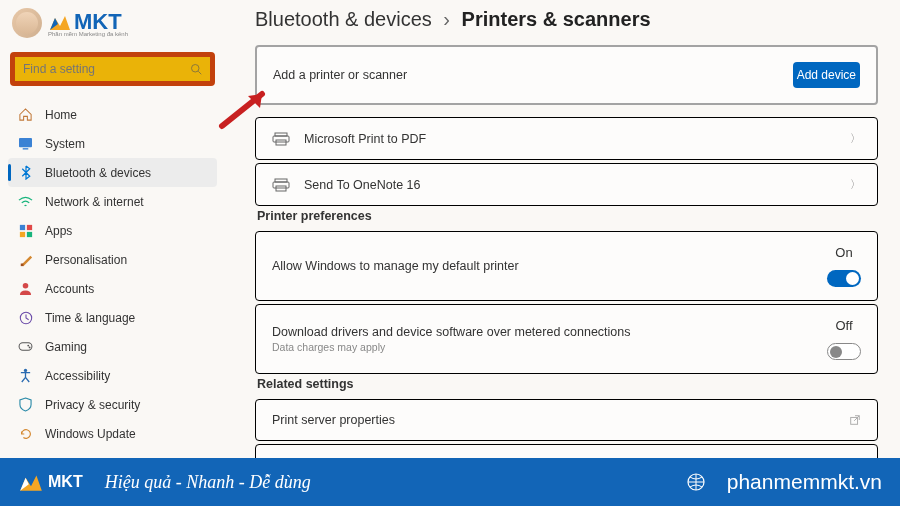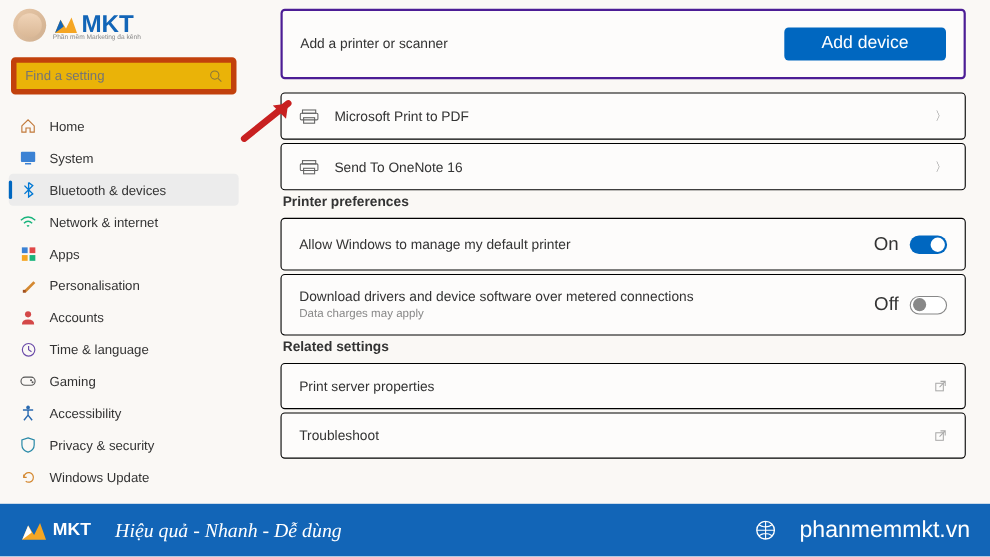--- a/index.html
+++ b/index.html
@@ -25,31 +25,31 @@
 .nav-item.active::before { content:""; position:absolute; left:0; top:6px; bottom:6px; width:3px; background:#0067c0; border-radius:2px; }
 .nav-icon { width: 15px; height: 15px; display: inline-flex; align-items:center; justify-content:center; }
 
 .main { flex: 1; padding: 8px 22px 10px 30px; overflow-y: auto; }
 .breadcrumb { font-size: 20px; color: #222; margin-bottom: 14px; }
 .breadcrumb .parent { font-weight: 400; color: #333; }
 .breadcrumb .sep { margin: 0 6px; color:#666; }
 .breadcrumb .current { font-weight: 600; }
 
 .card { background: #fdfcfb; border: 1px solid #000000; border-radius: 4px; padding: 13px 16px; margin-bottom: 3px; display: flex; align-items: center; }
-.card.highlight { border: 2px solid #4c1d95; padding: 15px 16px; margin-bottom: 12px; }
+.card.highlight { border: 2px solid #a3a3a3; padding: 15px 16px; margin-bottom: 12px; }
 .card-label { font-size: 12.5px; color: #333; flex: 1; }
 .card-sub { font-size: 10.5px; color: #888; margin-top: 2px; }
 .card-icon { width: 18px; height: 14px; margin-right: 14px; display:inline-flex; align-items:center; justify-content:center; }
-.add-btn { background: #0067c0; color: #fff; border: none; padding: 6px 34px; border-radius: 4px; font-size: 16px; cursor: pointer; }
+.add-btn { background: #0067c0; color: #fff; border: none; padding: 6px 4px; border-radius: 4px; font-size: 12px; cursor: pointer; }
 .chevron { color: #888; font-size: 11px; }
 .ext-icon { width: 12px; height: 12px; opacity:.55; }
 
 .section-title { font-size: 12.5px; font-weight: 600; color: #333; margin: 0 0 8px 2px; }
 
-.toggle-wrap { display: flex; align-items: center; gap: 10px; font-size: 17px; color: #333; }
+.toggle-wrap { display: flex; align-items: center; gap: 10px; font-size: 13px; color: #333; flex-direction: column; }
 .toggle { width: 34px; height: 17px; border-radius: 10px; position: relative; }
 .toggle.on { background: #0067c0; }
 .toggle.on::after { content:""; position:absolute; right:2px; top:2px; width:13px; height:13px; background:#fff; border-radius:50%; }
 .toggle.off { background: #fff; border: 1px solid #888; }
 .toggle.off::after { content:""; position:absolute; left:2px; top:1.5px; width:12px; height:12px; background:#888; border-radius:50%; }
 
 .arrow-annotation { position:absolute; left:216px; top:90px; width:52px; height:40px; pointer-events:none; }
 
 .footer { height: 48px; background: #1265b7; display: flex; align-items: center; padding: 0 18px; color: #fff; position:relative; }
 .footer-logo { display:flex; align-items:center; gap:4px; margin-right: 22px; }
@@ -191,20 +191,25 @@
               <path d="M3 8 A5 5 0 1 1 5 12" stroke="#d48830" stroke-width="1.3" fill="none"></path>
               <path d="M3 5 L3 8 L6 8" stroke="#d48830" stroke-width="1.3" fill="none"></path>
             </svg>
           </span>
           <span>Windows Update</span>
         </li>
     </ul>
   </aside>
 
   <main class="main">
+    <div class="breadcrumb">
+      <span class="parent">Bluetooth &amp; devices</span>
+      <span class="sep">›</span>
+      <span class="current">Printers &amp; scanners</span>
+    </div>
 
     <div class="card highlight">
       <span class="card-label">Add a printer or scanner</span>
       <button class="add-btn">Add device</button>
     </div>
 
     <div class="card">
       <span class="card-icon">
           <svg width="18" height="14" viewBox="0 0 18 14">
             <rect x="3" y="1" width="12" height="3" fill="none" stroke="#666" stroke-width="1"></rect>

